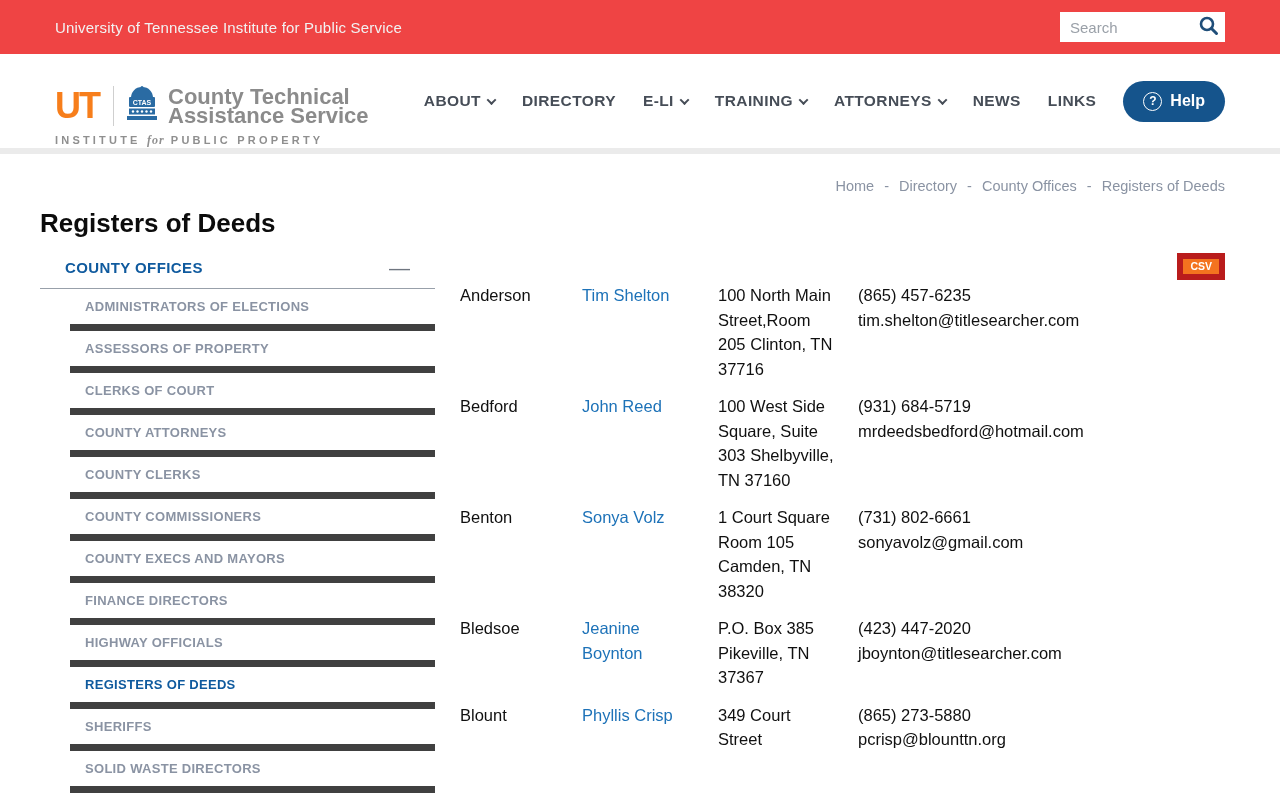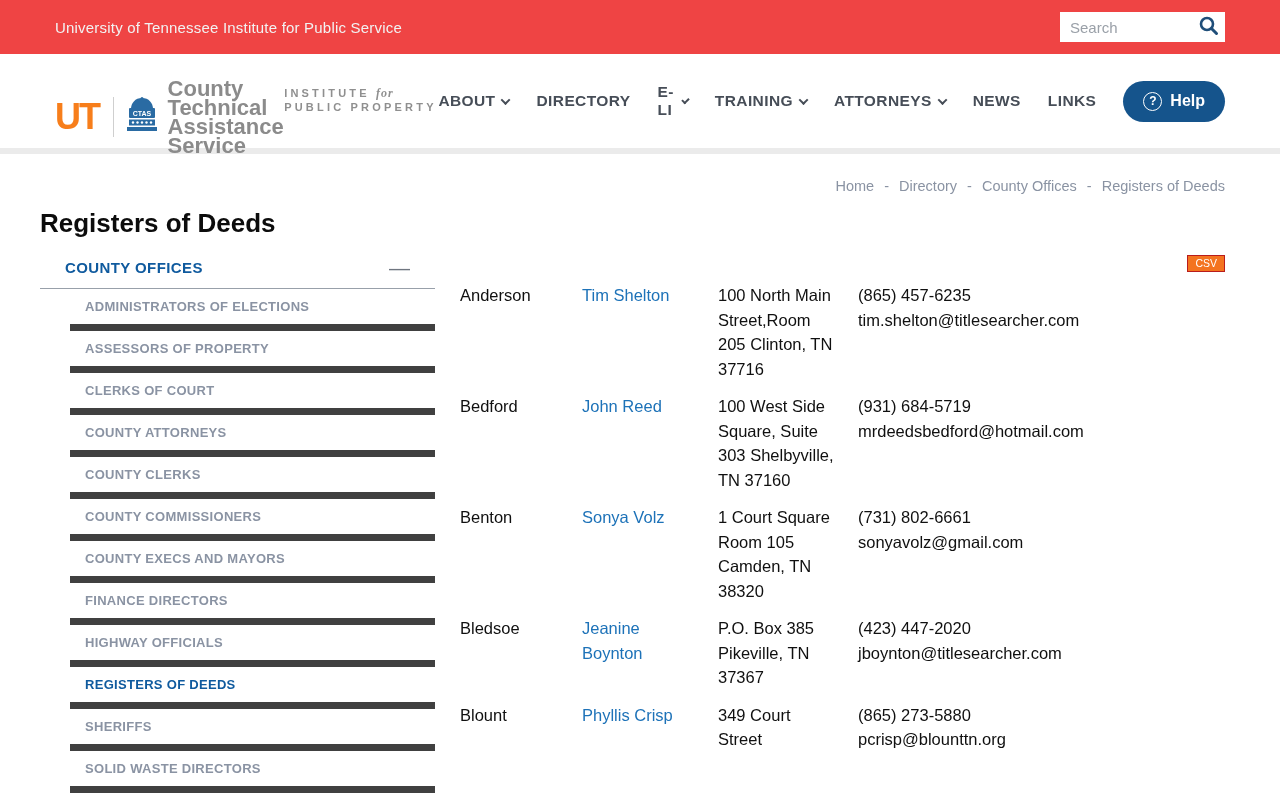--- a/index.html
+++ b/index.html
@@ -13,21 +13,21 @@
   .searchbox { width: 165px; height: 30px; background: #fff; display: flex; align-items: center; }
   .searchbox input { flex: 1; min-width: 0; border: none; outline: none; font-size: 15px;
     padding-left: 10px; color: #444; font-family: "Liberation Sans", sans-serif; }
   .searchbox input::placeholder { color: #9aa0a8; }
   .search-btn { border: none; background: transparent; padding: 0 6px 0 2px; cursor: pointer;
     display: flex; align-items: center; }
 
   
   .header { height: 94px; display: flex; align-items: center; justify-content: space-between;
     padding: 0 55px; background: #fff; }
-  .logo { display: flex; cursor: pointer; margin-top: 31px; }
+  .logo { display: flex; flex-direction: column; cursor: pointer; margin-top: 31px; }
   .logo-top { display: flex; align-items: center; }
   .ut-mark { font-size: 36px; font-weight: 800; color: #f77e1b; letter-spacing: -2px; line-height: 1; }
   .logo-divider { width: 1px; height: 40px; background: #cfcfcf; margin: 0 12px 0 14px; }
   .org-name { font-size: 22px; line-height: 19px; color: #8b8b8b; font-weight: 600; margin-left: 10px; }
   .logo-bottom { margin-top: 7px; font-size: 11px; letter-spacing: 3.2px; color: #8f8f8f;
     font-weight: 600; }
   .logo-bottom .for { font-family: "Liberation Serif", serif; font-style: italic;
     text-transform: lowercase; letter-spacing: 1px; font-size: 12px; }
 
   .nav { display: flex; align-items: center; gap: 27px; }
@@ -63,22 +63,22 @@
     font-size: 13px; font-weight: 700; color: #8a93a3; letter-spacing: .3px; cursor: pointer; }
   .side-list li.active { color: #0f5a9e; }
   .side-details { display: flex; justify-content: space-between; align-items: center;
     padding: 14px 25px 0 22px; font-size: 15px; font-weight: 700; color: #1c2630;
     letter-spacing: .3px; cursor: pointer; gap: 27px; }
   .side-details .toggle-icon { font-size: 24px; }
 
   
   .main { flex: 1; margin-left: 25px; }
   .csv-row { text-align: right; height: 22px; margin-bottom: 8px; }
-  .csv-btn { display: inline-block; background: #f4731f; border: 1px solid #b91c1c; color: #fff;
-    font-size: 10.5px; font-weight: 400; padding: 1px 7px 2px; cursor: pointer;
+  .csv-btn { display: inline-block; background: #f4731f; border: 6px solid #b91c1c; color: #fff;
+    font-size: 10.5px; font-weight: 700; padding: 1px 7px 2px; cursor: pointer;
     font-family: "Liberation Sans", sans-serif; }
   .trow { display: grid; grid-template-columns: 122px 136px 140px 1fr; margin-bottom: 13px;
     font-size: 16.5px; line-height: 24.5px; color: #101010; }
   .trow .name a { color: #1d72b8; text-decoration: none; display: inline-block; max-width: 110px; }
   .trow .addr { max-width: 116px; }
   .trow .contact div { }
 </style>
 </head>
 <body>
 

